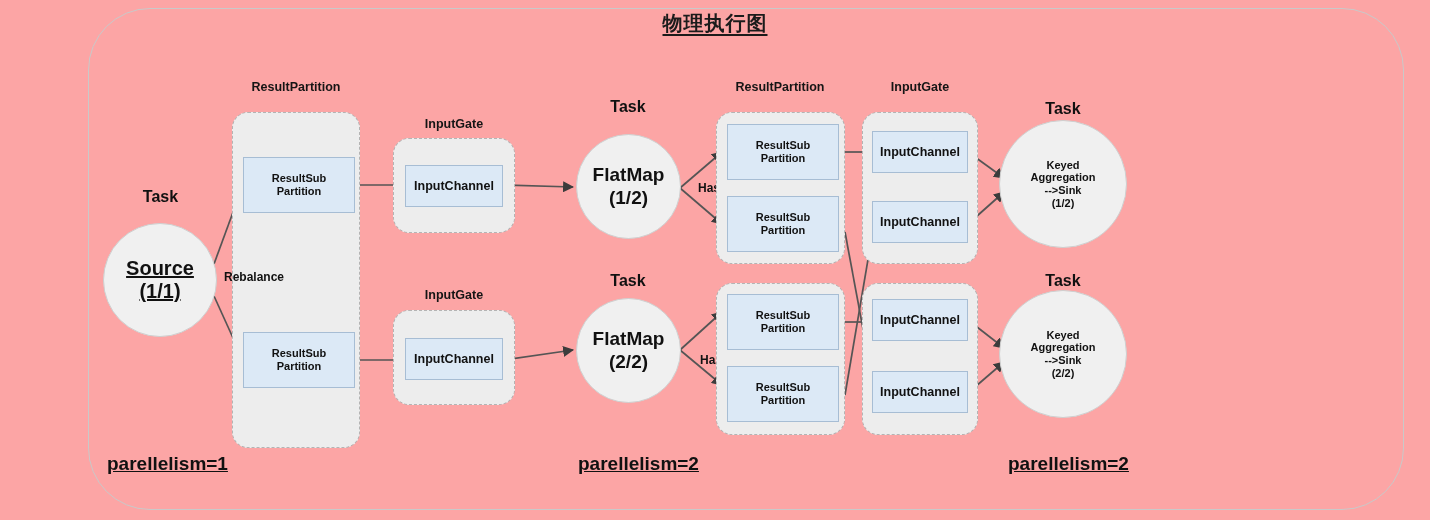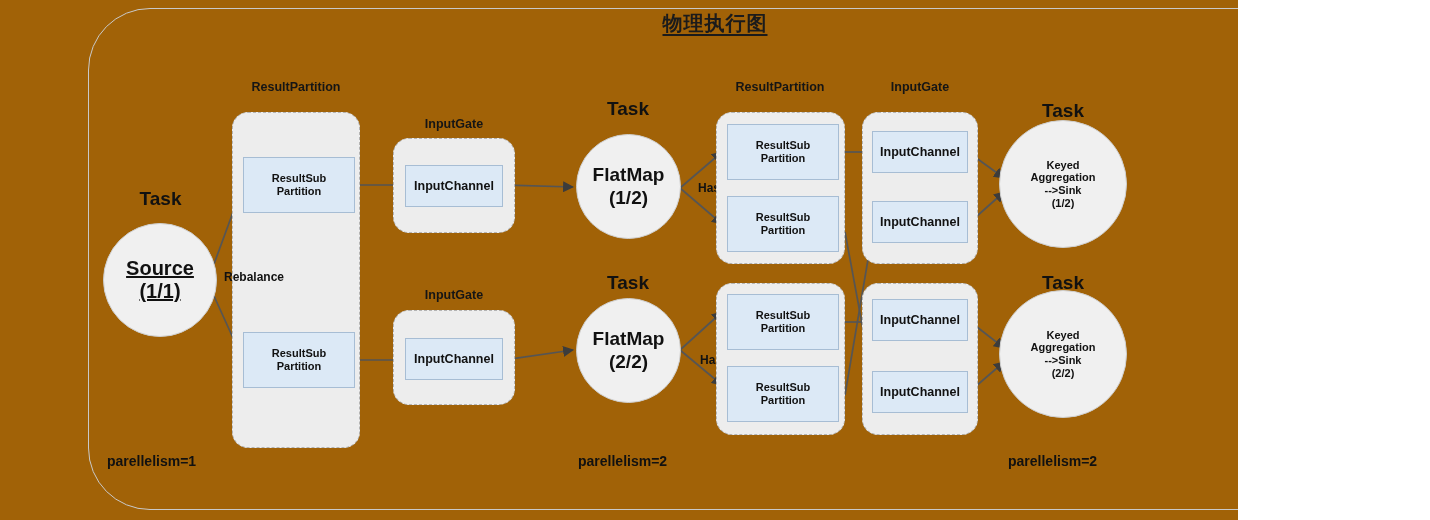--- a/index.html
+++ b/index.html
@@ -2,23 +2,23 @@
 <html><head>
 <meta charset="utf-8">
 <style>
   html, body {
     margin: 0;
     padding: 0;
     background: #ffffff;
   }
   #stage {
     position: relative;
-    width: 1238px;
+    width: 1430px;
     height: 520px;
-    background: #a16207;
+    background: #fca5a5;
     font-family: "Liberation Sans", sans-serif;
     overflow: hidden;
   }
   #edges {
     position: absolute;
     left: 0; top: 0;
     width: 1430px;
     height: 520px;
     pointer-events: none;
   }
@@ -67,21 +67,21 @@
     line-height: 1.16;
     white-space: pre-line;
   }
   .circle.big   { font-size: 20px; text-decoration: underline; }
   .circle.mid   { font-size: 19px; }
   .circle.small { font-size: 11px; }
 
   
   .task-cap {
     position: absolute;
-    font-size: 19px;
+    font-size: 16px;
     font-weight: bold;
     color: #111111;
     text-align: center;
     white-space: nowrap;
   }
 
   
   .grp-label {
     position: absolute;
     font-size: 12.5px;
@@ -124,24 +124,25 @@
     font-size: 12px;
     font-weight: bold;
     color: #111111;
     white-space: nowrap;
     background: transparent;
   }
 
   
   .par-label {
     position: absolute;
-    font-size: 14px;
-    font-weight: bold;
-    color: #111111;
-    white-space: nowrap;
+    font-size: 19px;
+    font-weight: bold;
+    color: #111111;
+    white-space: nowrap;
+    text-decoration: underline;
   }
 </style>
 </head>
 <body>
 
 <div id="stage">
 
   <div class="outer-frame"></div>
 
   <div class="title">物理执行图</div>

